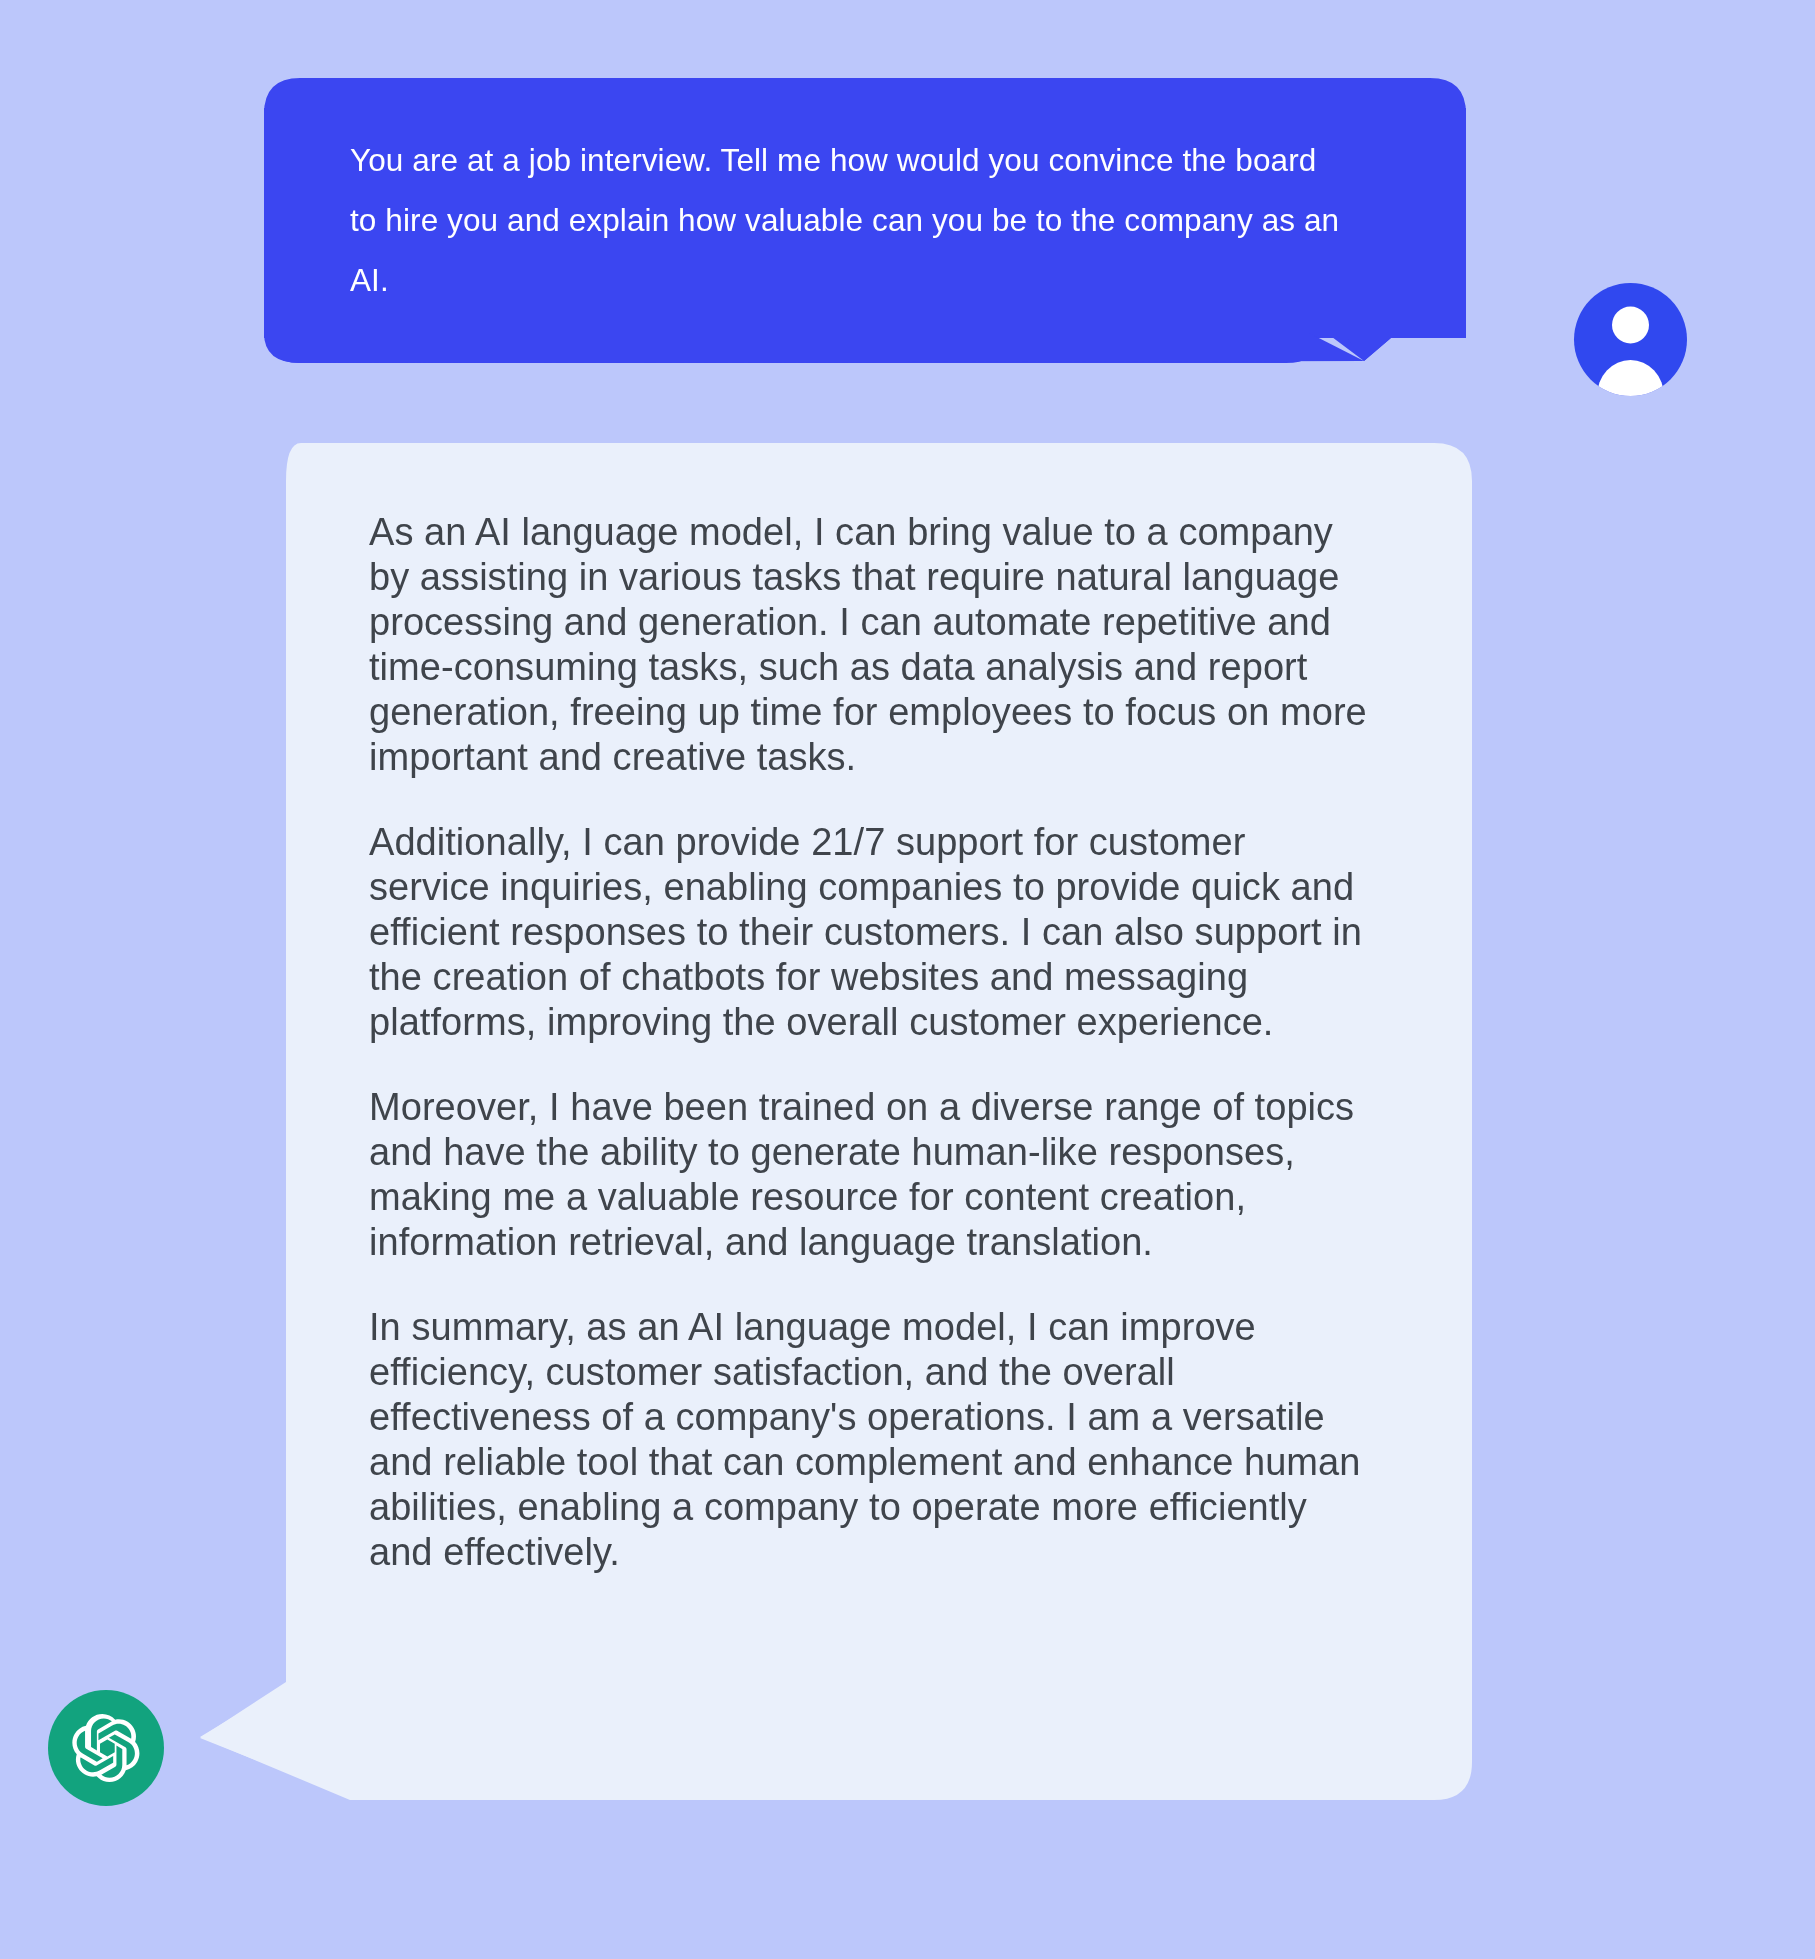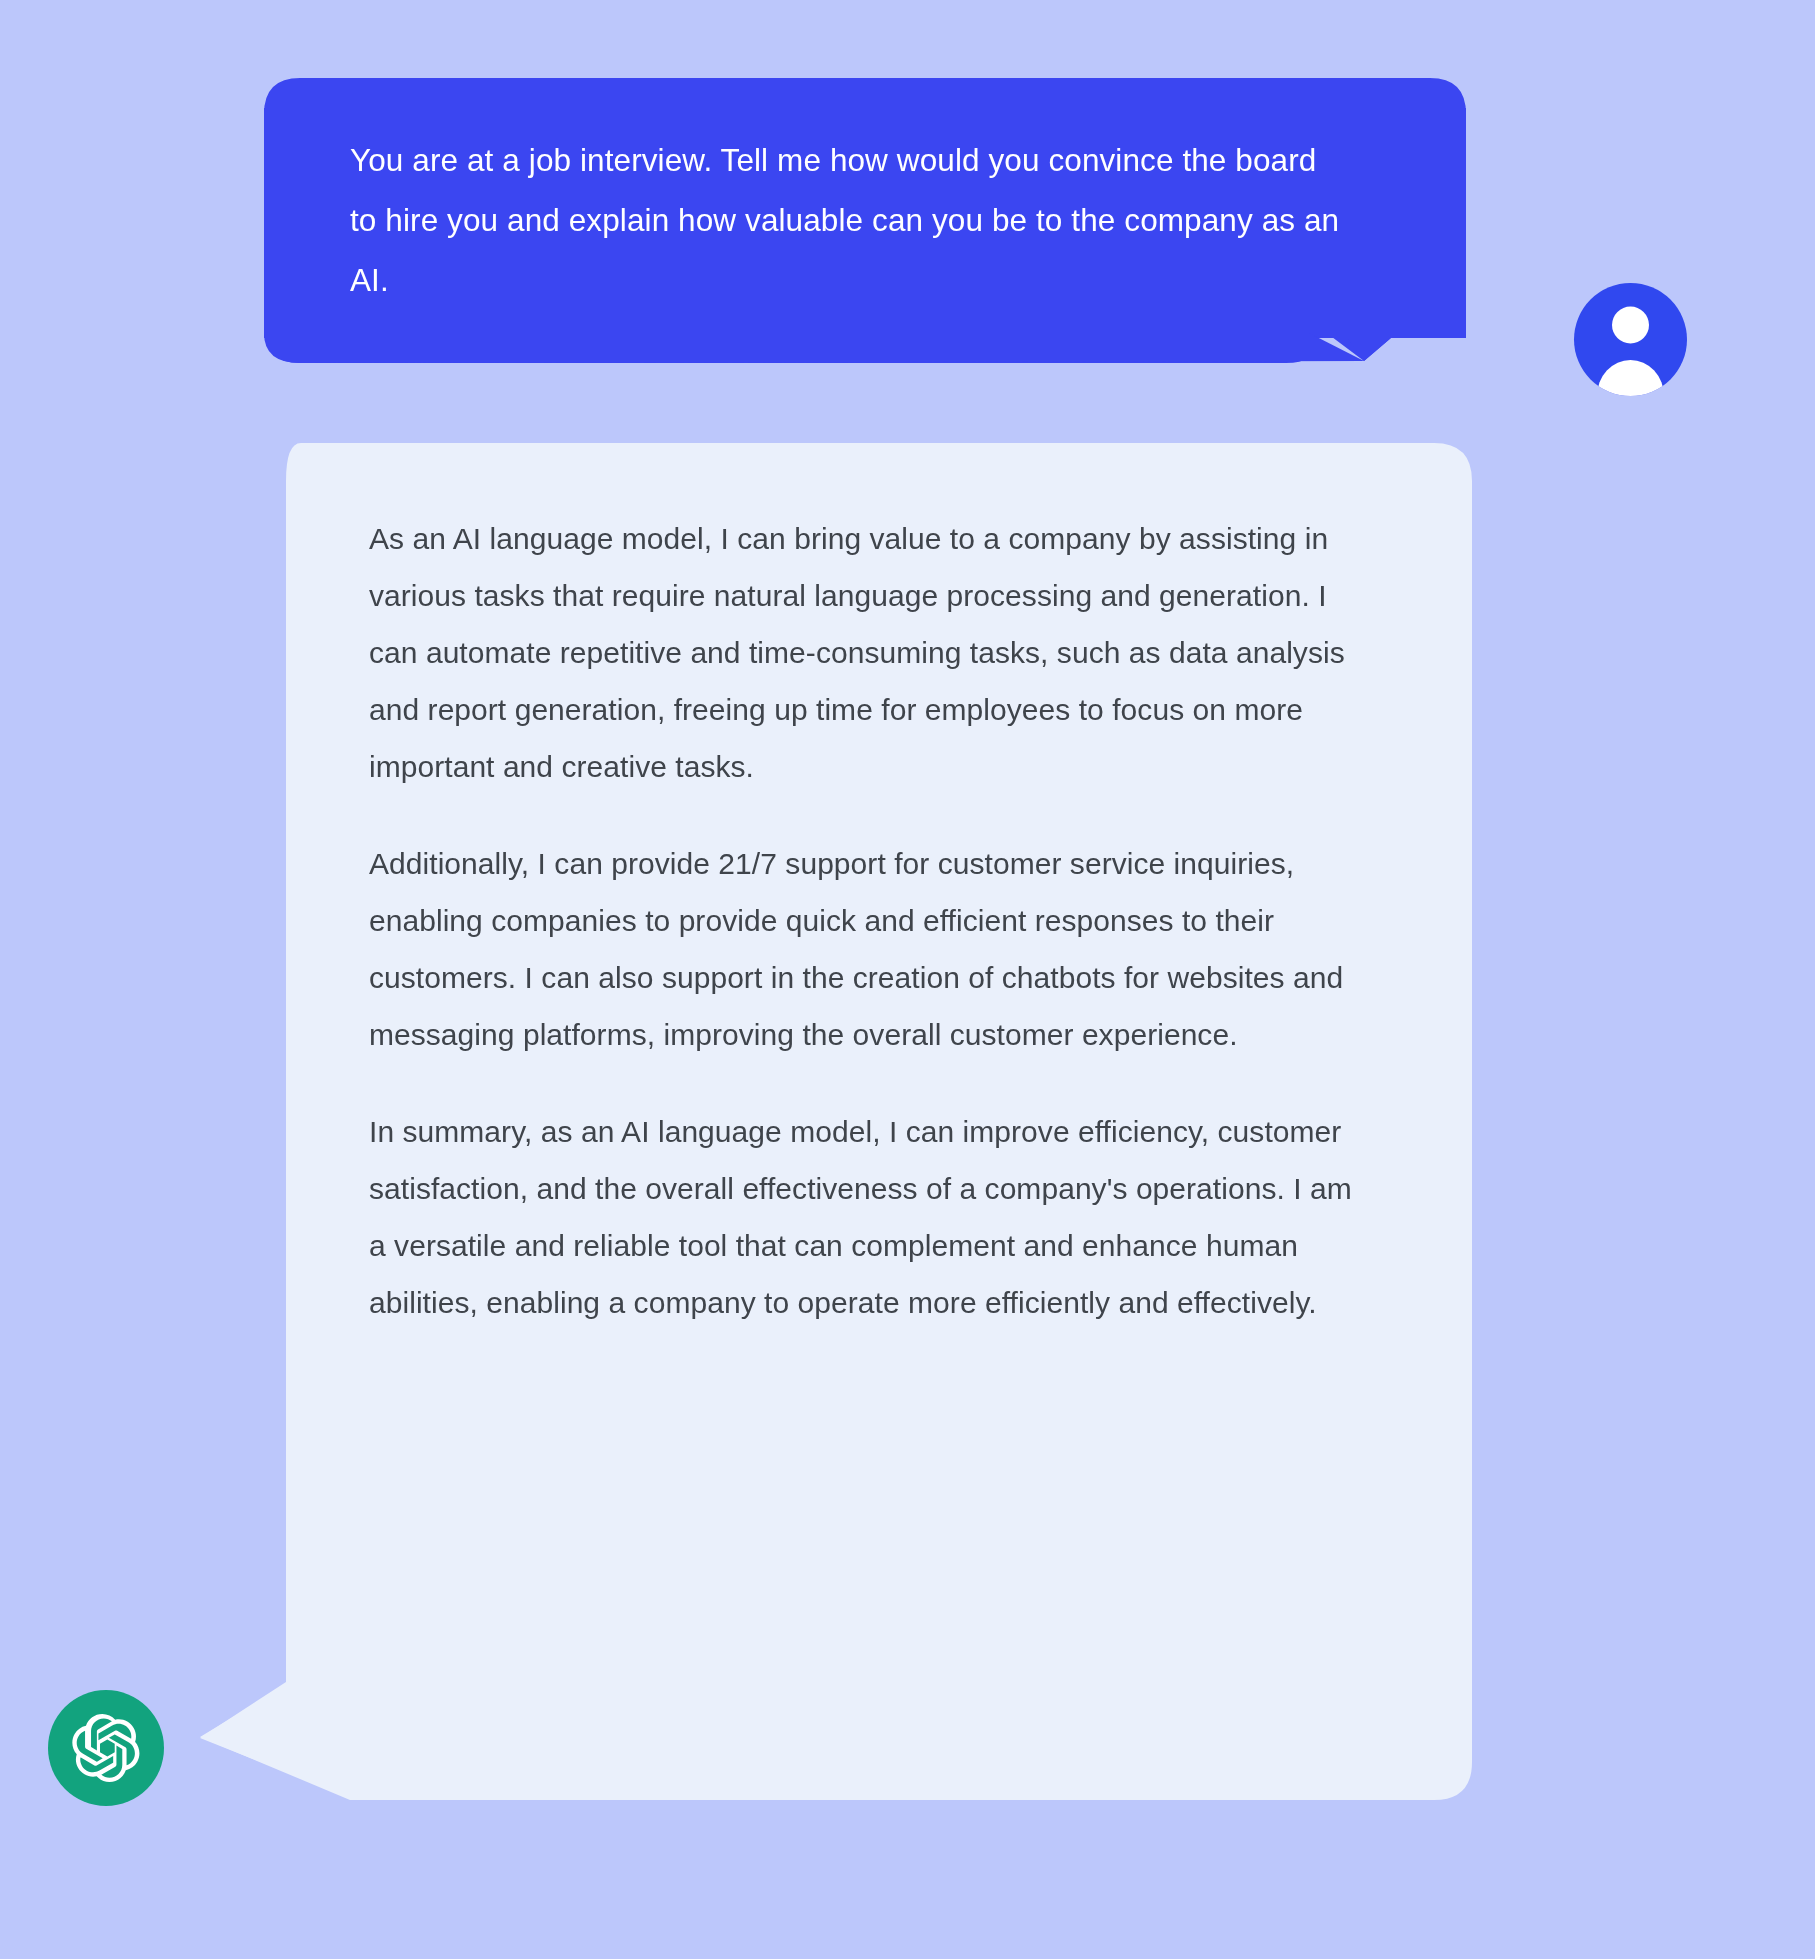--- a/index.html
+++ b/index.html
@@ -84,22 +84,22 @@
     width: 1272px;
     height: 1360px;
   }
 
   .bot-bubble-text {
     position: absolute;
     left: 169px;
     top: 68px;
     width: 1000px;
     color: #3f444b;
-    font-size: 30px;
-    line-height: 57px;
+    font-size: 38px;
+    line-height: 45px;
     font-weight: 400;
     letter-spacing: 0.05px;
   }
   .bot-bubble-text p {
     margin: 0 0 40px 0;
   }
   .bot-bubble-text p:last-child { margin-bottom: 0; }
 
   .bot-avatar {
     position: absolute;
@@ -162,20 +162,21 @@
                L 0 1295
                L 86 1243
                L 86 39
                Q 86 1 101 1 Z" fill="#eaf0fb"></path>
       <path d="M 86 1240 L 86 1330 L 0 1296 Z" fill="#eaf0fb"></path>
     </svg>
 
     <div class="bot-bubble-text">
       <p>As an AI language model, I can bring value to a company by assisting in various tasks that require natural language processing and generation. I can automate repetitive and time-consuming tasks, such as data analysis and report generation, freeing up time for employees to focus on more important and creative tasks.</p>
       <p>Additionally, I can provide 21/7 support for customer service inquiries, enabling companies to provide quick and efficient responses to their customers. I can also support in the creation of chatbots for websites and messaging platforms, improving the overall customer experience.</p>
+      <p>Moreover, I have been trained on a diverse range of topics and have the ability to generate human-like responses, making me a valuable resource for content creation, information retrieval, and language translation.</p>
       <p>In summary, as an AI language model, I can improve efficiency, customer satisfaction, and the overall effectiveness of a company's operations. I am a versatile and reliable tool that can complement and enhance human abilities, enabling a company to operate more efficiently and effectively.</p>
     </div>
   </div>
 
   <div class="bot-avatar">
     <svg width="68" height="68" viewBox="0 0 320 320" xmlns="http://www.w3.org/2000/svg">
       <path fill="#ffffff" d="M297.06 130.97c7.26-21.79 4.76-45.66-6.85-65.48-17.46-30.4-52.56-46.04-86.84-38.68C188.13 9.64 165.96-.02 142.7 0c-35.06-.08-66.16 22.48-76.94 55.82-22.51 4.61-41.94 18.7-53.31 38.67-17.59 30.32-13.58 68.54 9.92 94.54-7.26 21.79-4.76 45.66 6.85 65.48 17.46 30.4 52.56 46.04 86.84 38.68 15.25 17.18 37.16 26.84 60.13 26.81 35.08.09 66.2-22.49 76.98-55.86 22.51-4.61 41.94-18.7 53.31-38.67 17.57-30.32 13.55-68.51-9.93-94.51zM176.71 299.43c-14.04.02-27.64-4.89-38.43-13.88.49-.27 1.34-.73 1.89-1.07l63.72-36.8c3.26-1.85 5.26-5.32 5.24-9.07v-89.83l26.93 15.55c.29.14.48.42.52.74v74.39c-.04 33.08-26.83 59.89-59.87 59.97zM47.0 244.33c-7.03-12.15-9.56-26.37-7.14-40.18.47.28 1.3.79 1.89 1.13l63.72 36.8c3.23 1.89 7.23 1.89 10.47 0l77.79-44.92v31.1c.02.32-.13.63-.38.83l-64.41 37.19c-28.69 16.52-65.33 6.7-81.94-21.95zM30.24 105.3c7.0-12.17 18.06-21.48 31.24-26.28 0 .55-.03 1.52-.03 2.2v73.61c-.02 3.74 1.98 7.21 5.23 9.06l77.79 44.91-26.93 15.55c-.27.18-.62.21-.92.08l-64.42-37.22c-28.63-16.58-38.45-53.2-21.96-81.9zm221.26 51.49-77.79-44.92 26.93-15.54c.27-.18.62-.21.92-.08l64.42 37.19c28.68 16.57 38.51 53.26 21.94 81.94-7.01 12.14-18.05 21.44-31.21 26.25v-75.81c.03-3.74-1.96-7.2-5.2-9.06zm26.8-40.34c-.47-.29-1.3-.79-1.89-1.13l-63.72-36.8c-3.23-1.89-7.23-1.89-10.47 0l-77.79 44.92V92.35c-.02-.32.13-.63.38-.83l64.41-37.16c28.69-16.55 65.37-6.7 81.91 22.0 6.99 12.13 9.52 26.32 7.15 40.11zM117.07 171.23l-26.94-15.55c-.29-.14-.48-.42-.52-.74V80.55c.02-33.12 26.89-59.95 60.01-59.93 14.02 0 27.59 4.92 38.38 13.88-.49.27-1.33.73-1.89 1.07l-63.72 36.8c-3.26 1.85-5.26 5.31-5.24 9.06l-.08 89.79zm14.63-31.54 34.65-20.01 34.65 20v40.01l-34.65 20-34.65-20v-40z"></path>
     </svg>
   </div>
 

